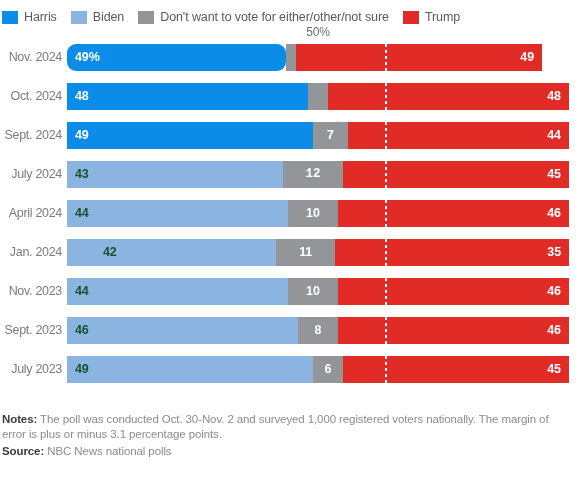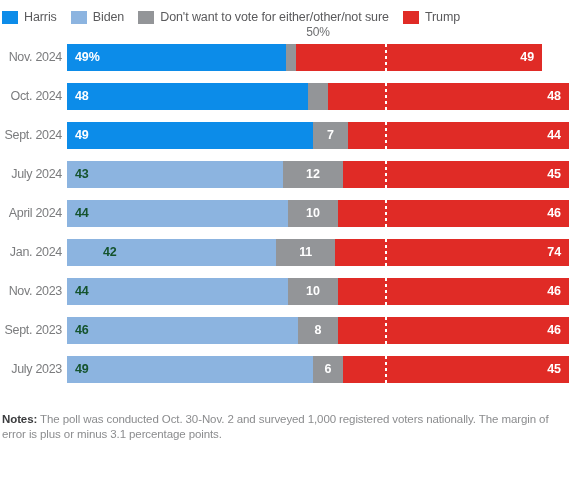--- a/index.html
+++ b/index.html
@@ -181,21 +181,21 @@
   </div>
 
 <div id="axis-zone">
   <div id="mid-label">50%</div>
 </div>
 
 <div id="rows">
     <div class="row">
       <div class="row-label">Nov. 2024</div>
       <div class="bar-track">
-        <div class="seg seg-left" style="width: 219px; background: rgb(12, 140, 233);">
+        <div class="seg seg-left" style="width: 219px; background: rgb(12, 140, 233); border-radius: 9px;">
           <span class="seg-val val-on-dark">49%</span>
         </div>
         <div class="seg seg-mid" style="width: 10.04px; background: rgb(147, 149, 152);"></div>
         <div class="seg seg-right" style="width: 245.98px; background: rgb(224, 43, 38);">
           <span class="seg-val val-on-dark">49</span>
         </div>
         <div class="mid-line"></div>
       </div>
     </div>
     <div class="row">
@@ -225,21 +225,21 @@
         </div>
         <div class="mid-line"></div>
       </div>
     </div>
     <div class="row">
       <div class="row-label">July 2024</div>
       <div class="bar-track">
         <div class="seg seg-left" style="width: 215.86px; background: rgb(140, 180, 224);">
           <span class="seg-val val-on-light">43</span>
         </div>
-        <div class="seg seg-mid" style="width: 60.24px; background: rgb(147, 149, 152);">
+        <div class="seg seg-mid" style="width: 60.24px; background: rgb(147, 149, 152); font-family: Liberation Mono, monospace;">
           <span class="seg-val val-on-dark">12</span>
         </div>
         <div class="seg seg-right" style="width: 225.9px; background: rgb(224, 43, 38);">
           <span class="seg-val val-on-dark">45</span>
         </div>
         <div class="mid-line"></div>
       </div>
     </div>
     <div class="row">
       <div class="row-label">April 2024</div>
@@ -259,21 +259,21 @@
     <div class="row">
       <div class="row-label">Jan. 2024</div>
       <div class="bar-track">
         <div class="seg seg-left" style="width: 210.84px; background: rgb(140, 180, 224); padding-left: 36px;">
           <span class="seg-val val-on-light">42</span>
         </div>
         <div class="seg seg-mid" style="width: 59px; background: rgb(147, 149, 152);">
           <span class="seg-val val-on-dark">11</span>
         </div>
         <div class="seg seg-right" style="width: 235.94px; background: rgb(224, 43, 38);">
-          <span class="seg-val val-on-dark">74</span>
+          <span class="seg-val val-on-dark">35</span>
         </div>
         <div class="mid-line"></div>
       </div>
     </div>
     <div class="row">
       <div class="row-label">Nov. 2023</div>
       <div class="bar-track">
         <div class="seg seg-left" style="width: 220.88px; background: rgb(140, 180, 224);">
           <span class="seg-val val-on-light">44</span>
         </div>
@@ -316,13 +316,17 @@
         <div class="mid-line"></div>
       </div>
     </div>
   </div>
 
 <div id="footer">
   <p id="notes-line">
     <span class="lead">Notes:</span>
     <span>The poll was conducted Oct. 30-Nov. 2 and surveyed 1,000 registered voters nationally. The margin of error is plus or minus 3.1 percentage points.</span>
   </p>
+  <p id="source-line">
+    <span class="lead">Source:</span>
+    <span>NBC News national polls</span>
+  </p>
 </div>
 
 </body></html>

